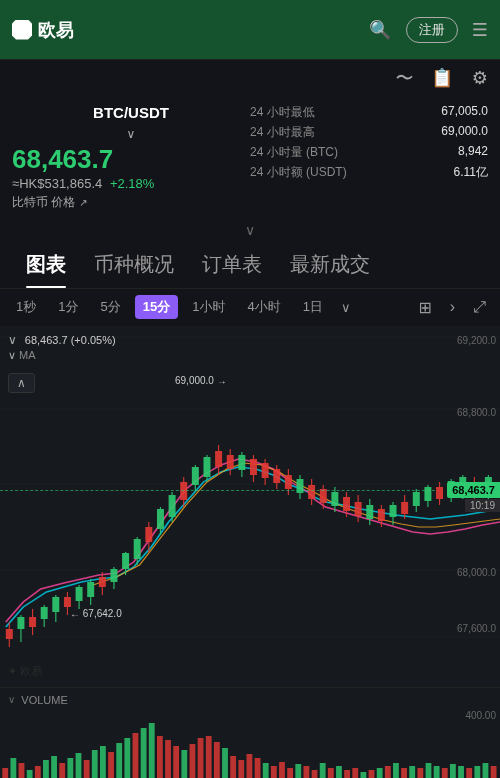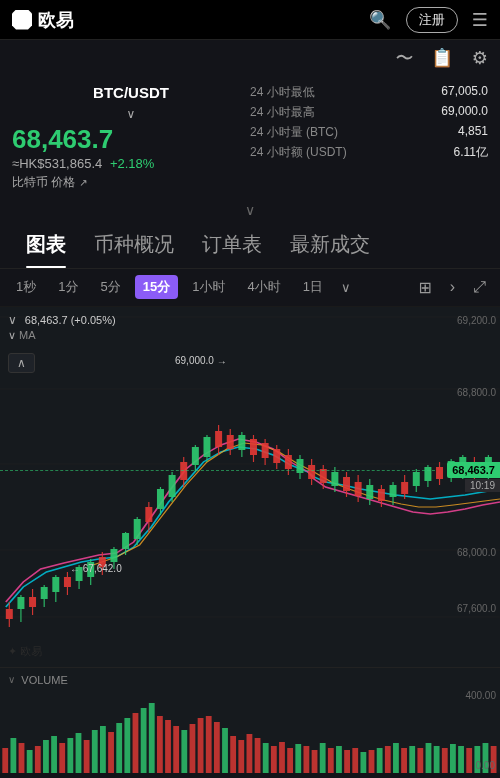--- a/index.html
+++ b/index.html
@@ -11,23 +11,23 @@
       min-height: 778px;
       overflow-x: hidden;
     }
 
     
     .header {
       display: flex;
       align-items: center;
       justify-content: space-between;
       padding: 8px 12px;
-      background: #000000;
+      background: #14532d;
       border-bottom: 1px solid #222;
-      height: 40px;
+      height: 60px;
     }
     .logo {
       display: flex;
       align-items: center;
       gap: 6px;
     }
     .logo-icon {
       width: 20px; height: 20px;
       background: #fff;
       clip-path: polygon(20% 0%, 80% 0%, 100% 20%, 100% 80%, 80% 100%, 20% 100%, 0% 80%, 0% 20%);
@@ -374,21 +374,21 @@
     <div class="price-stat-row">
       <span class="stat-label">24 小时最低</span>
       <span class="stat-value">67,005.0</span>
     </div>
     <div class="price-stat-row">
       <span class="stat-label">24 小时最高</span>
       <span class="stat-value">69,000.0</span>
     </div>
     <div class="price-stat-row">
       <span class="stat-label">24 小时量 (BTC)</span>
-      <span class="stat-value">4,851</span>
+      <span class="stat-value">8,942</span>
     </div>
     <div class="price-stat-row">
       <span class="stat-label">24 小时额 (USDT)</span>
       <span class="stat-value">6.11亿</span>
     </div>
   </div>
 </div>
 
 <div class="chevron-row">
   <span class="chevron-down">∨</span>
@@ -437,21 +437,21 @@
     <span style="font-size:12px; color:#aaa;">∨</span>
     <span class="price-info">68,463.7 (+0.05%)</span>
   </div>
   <div class="chart-ma-row">
     <span>∨ <span style="color:#888;">MA</span></span>
   </div>
 
   <div style="position:absolute; top:46px; left:8px; background:#1e2228; border:1px solid #333; border-radius:3px; padding:2px 8px; font-size:12px; color:#aaa; cursor:pointer; z-index:10;">∧</div>
 
   <div class="chart-annotation" style="top: 48px; left: 175px;">69,000.0 →</div>
-  <div class="chart-annotation" style="top: 256px; left: 70px;">← 67,642.0</div>
+  <div class="chart-annotation" style="top: 281px; left: 70px;">← 67,642.0</div>
 
   <svg class="chart-svg" viewBox="0 0 430 360" preserveAspectRatio="none">
 
     <line x1="0" y1="10" x2="430" y2="10" stroke="#222" stroke-width="0.5"></line>
     <line x1="0" y1="82" x2="430" y2="82" stroke="#222" stroke-width="0.5"></line>
     <line x1="0" y1="157" x2="430" y2="157" stroke="#222" stroke-width="0.5"></line>
     <line x1="0" y1="243" x2="430" y2="243" stroke="#222" stroke-width="0.5"></line>
     <line x1="0" y1="310" x2="430" y2="310" stroke="#222" stroke-width="0.5"></line>
 
     <polyline points="5,300 20,280 40,265 55,260 70,255 85,252 100,250 115,240 130,220 145,195 160,175 175,155 190,145 205,140 220,142 235,148 250,158 265,165 270,170 280,175 295,178 310,182 325,185 340,188 355,190 370,192 385,190 400,188 415,185 430,182" fill="none" stroke="#00bcd4" stroke-width="1.5" opacity="0.9"></polyline>

